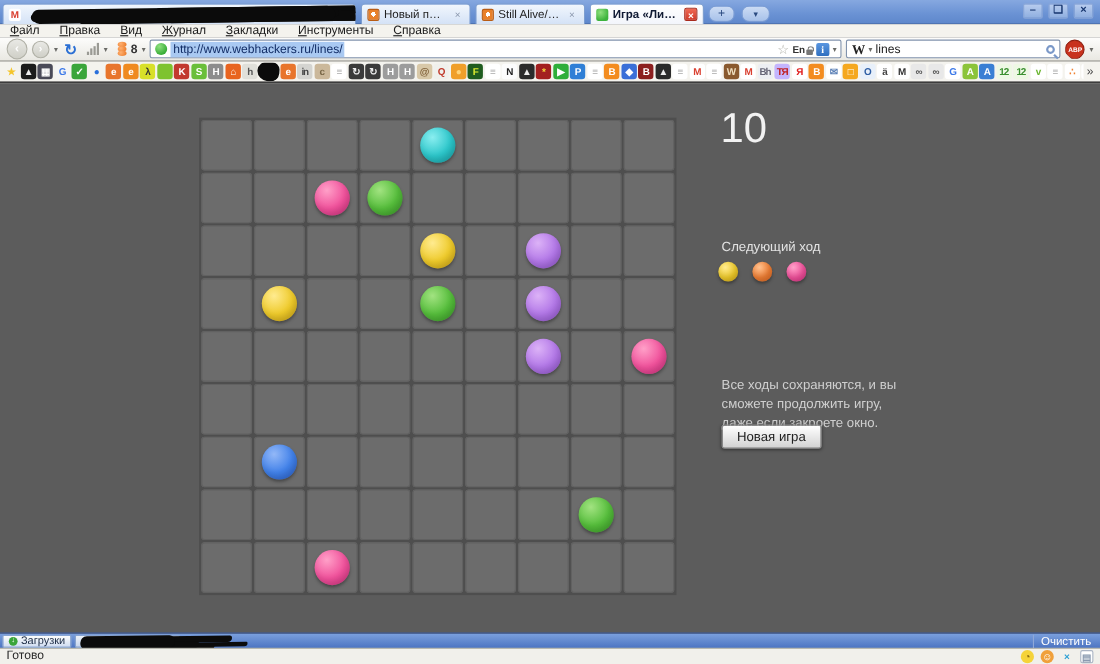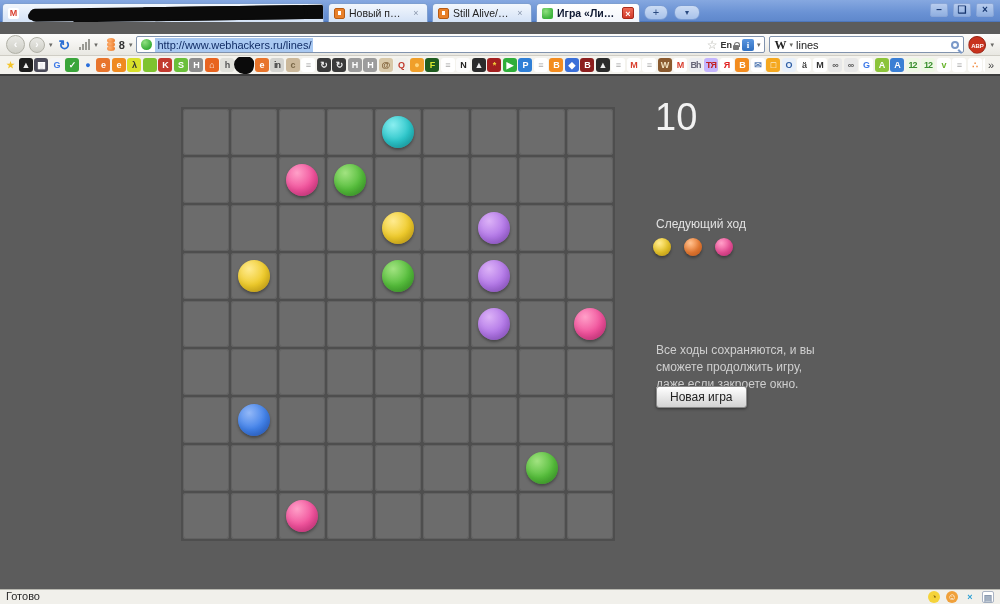--- a/index.html
+++ b/index.html
@@ -159,20 +159,29 @@
     </div>
     <div class="newtab-btn">+</div>
     <div class="alltabs-btn">▾</div>
     <div class="win-controls">
         <span class="win-btn">–</span>
         <span class="win-btn">❏</span>
         <span class="win-btn">×</span>
       </div>
   </div>
 
+  <div class="menubar">
+      <span class="menu-item">Файл</span>
+      <span class="menu-item">Правка</span>
+      <span class="menu-item">Вид</span>
+      <span class="menu-item">Журнал</span>
+      <span class="menu-item">Закладки</span>
+      <span class="menu-item">Инструменты</span>
+      <span class="menu-item">Справка</span>
+    </div>
 
   <div class="navbar">
     <span class="nav-back">‹</span>
     <span class="nav-fwd">›</span>
     <span class="caret">▾</span>
     <span class="nav-reload">↻</span>
     <span class="bars-icon">
         <i style="height:3px"></i>
         <i style="height:6px"></i>
         <i style="height:8px"></i>
@@ -376,20 +385,30 @@
     <div class="next-label">Следующий ход</div>
     <div class="next-balls">
         <div class="ball" style="height: 18px; width: 18px; background: radial-gradient(circle at 35% 28%, rgb(255, 235, 144) 0%, rgb(238, 202, 42) 55%, rgb(207, 165, 21) 100%); position: relative;"></div>
         <div class="ball" style="height: 18px; width: 18px; background: radial-gradient(circle at 35% 28%, rgb(255, 194, 144) 0%, rgb(238, 126, 52) 55%, rgb(217, 100, 32) 100%); position: relative;"></div>
         <div class="ball" style="height: 18px; width: 18px; background: radial-gradient(circle at 35% 28%, rgb(255, 160, 200) 0%, rgb(240, 81, 155) 55%, rgb(210, 48, 128) 100%); position: relative;"></div>
       </div>
     <div class="para para2">Все ходы сохраняются, и вы сможете продолжить игру, даже если закроете окно.</div>
     <button class="newgame-btn">Новая игра</button>
   </div>
 
+  <div class="downloadbar">
+    <span class="dl-btn">
+        <span class="dl-arrow">↓</span>
+        <span>Загрузки</span>
+      </span>
+    <span class="dl-item">
+        <span class="scrib scrib-dl"></span>
+      </span>
+    <span class="dl-clear">Очистить</span>
+  </div>
 
   <div class="statusbar">
     <span>Готово</span>
     <span class="status-icons">
         <span class="st-icon" style="color: rgb(138, 106, 16); background: rgb(245, 211, 58);">◔</span>
         <span class="st-icon" style="color: rgb(255, 255, 255); background: rgb(240, 160, 58);">☺</span>
         <span class="st-icon" style="color: rgb(42, 159, 212);">×</span>
         <span class="st-icon square" style="color: rgb(138, 154, 176); background: rgb(255, 255, 255);">▤</span>
       </span>
   </div>

